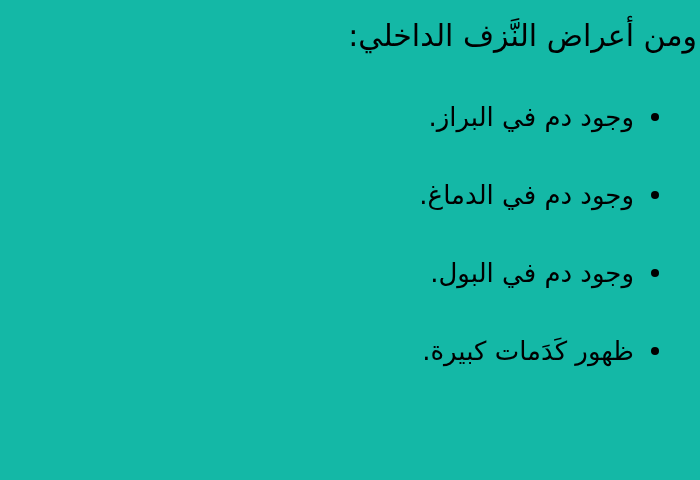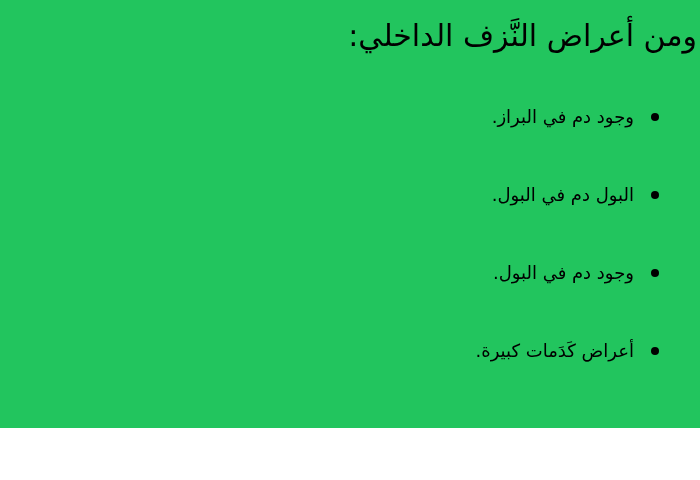--- a/index.html
+++ b/index.html
@@ -8,22 +8,22 @@
   }
   body {
     width: 700px;
     height: 480px;
     overflow: hidden;
     font-family: "DejaVu Sans", sans-serif;
   }
   .page {
     position: relative;
     width: 700px;
-    height: 428px;
-    background: #22c55e;
+    height: 480px;
+    background: #14b8a6;
     color: #000000;
     direction: rtl;
   }
   .heading {
     position: absolute;
     top: 16px;
     right: 3px;
     font-size: 30px;
     line-height: 1.35;
     font-weight: 400;
@@ -47,48 +47,48 @@
   }
   .bullet-dot {
     flex: 0 0 auto;
     width: 8px;
     height: 8px;
     border-radius: 50%;
     background: #000000;
     margin-left: 17px; 
   }
   .bullet-text {
-    font-size: 18px;
+    font-size: 26px;
     line-height: 38px;
   }
 </style>
 </head>
 <body>
 
 <div class="page">
 
   <div class="heading">ومن أعراض النَّزف الداخلي:</div>
 
   <ul class="bullet-list">
 
     <li class="bullet-item">
       <span class="bullet-dot"></span>
       <span class="bullet-text">وجود دم في البراز.</span>
     </li>
 
     <li class="bullet-item">
       <span class="bullet-dot"></span>
-      <span class="bullet-text">البول دم في البول.</span>
+      <span class="bullet-text">وجود دم في الدماغ.</span>
     </li>
 
     <li class="bullet-item">
       <span class="bullet-dot"></span>
       <span class="bullet-text">وجود دم في البول.</span>
     </li>
 
     <li class="bullet-item">
       <span class="bullet-dot"></span>
-      <span class="bullet-text">أعراض كَدَمات كبيرة.</span>
+      <span class="bullet-text">ظهور كَدَمات كبيرة.</span>
     </li>
 
   </ul>
 
 </div>
 
 </body></html>

